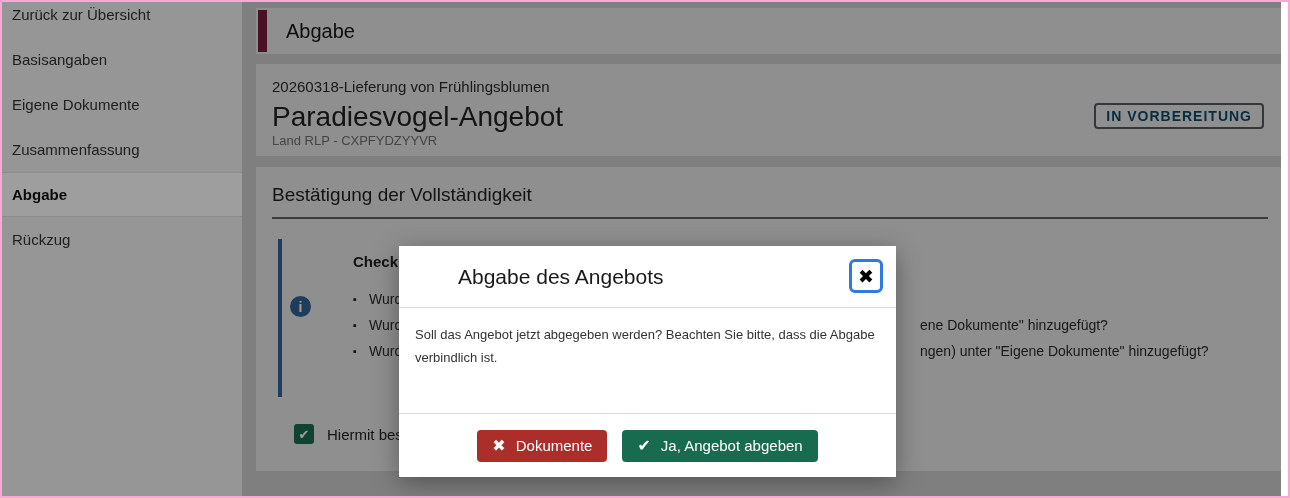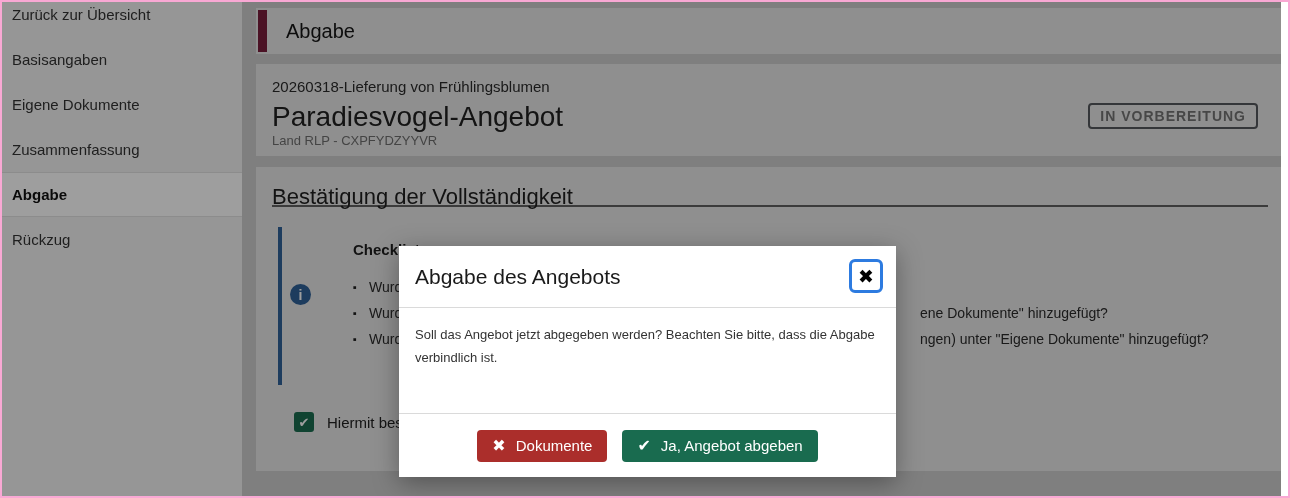--- a/index.html
+++ b/index.html
@@ -33,29 +33,29 @@
 
   .card-title { position:relative; margin-top:6px; height:46px; display:flex; align-items:center; }
   .accent-bar { position:absolute; left:2px; top:2px; bottom:2px; width:9px; background:#7a1d3d; }
   .page-title { padding-left:30px; font-size:20px; font-weight:500; color:#161616; }
 
   .card-meta { position:relative; margin-top:10px; height:92px; padding:14px 16px 0 16px; }
   .meta-proc { font-size:15px; color:#2b2b2b; }
   .meta-offer { margin-top:6px; font-size:28px; color:#212121; }
   .meta-sub { font-size:13px; color:#6f6f6f; }
   .status-badge {
-    position:absolute; right:26px; top:39px;
+    position:absolute; right:20px; top:39px;
     border:2px solid #55585c; border-radius:4px;
     padding:3px 10px; font-size:14px; font-weight:bold;
-    letter-spacing:1px; color:#737373; background:transparent;
+    letter-spacing:1px; color:#0c4a6e; background:transparent;
   }
 
   .card-complete { position:relative; margin-top:11px; height:304px; padding:0 16px; }
   .section-head {
-    padding-top:17px; height:40px; font-size:22px; font-weight:500; color:#1f1f1f;
+    padding-top:17px; height:52px; font-size:19px; font-weight:500; color:#1f1f1f;
     border-bottom:2px solid #5f5f5f;
   }
   .infobox { position:relative; margin:20px 0 0 6px; min-height:158px;
     border-left:4px solid #2f6198; padding:14px 0 0 71px; }
   .info-icon {
     position:absolute; left:8px; top:57px; width:21px; height:21px;
     border-radius:50%; background:#2f6198; color:#fff;
     display:flex; align-items:center; justify-content:center;
     font-size:14px; font-weight:bold; font-style:normal;
   }
@@ -74,21 +74,21 @@
 
   
   .overlay { position:absolute; inset:0; background:rgba(0,0,0,0.38); z-index:50; }
   .modal {
     position:absolute; left:397px; top:244px; width:497px; height:231px;
     background:#fff; z-index:100; box-shadow:0 6px 24px rgba(0,0,0,0.35);
     display:flex; flex-direction:column;
   }
   .modal-header { position:relative; height:62px; border-bottom:1px solid #dadada;
     display:flex; align-items:center; padding:0 16px; }
-  .modal-title { font-size:21px; color:#1a1a1a; }
+  .modal-title { font-size:21px; color:#1a1a1a;margin-left:43px; }
   .modal-close {
     position:absolute; right:13px; top:13px; width:34px; height:34px;
     background:#fff; border:3px solid #2d7be0; border-radius:6px;
     display:flex; align-items:center; justify-content:center;
     font-size:19px; font-weight:bold; color:#000; cursor:pointer;
   }
   .modal-body { flex:1; padding:15px 16px; font-size:13px; line-height:23px; color:#333;
     border-bottom:1px solid #dadada; }
   .modal-footer { height:63px; display:flex; align-items:center; justify-content:center; gap:15px; }
   .btn {

